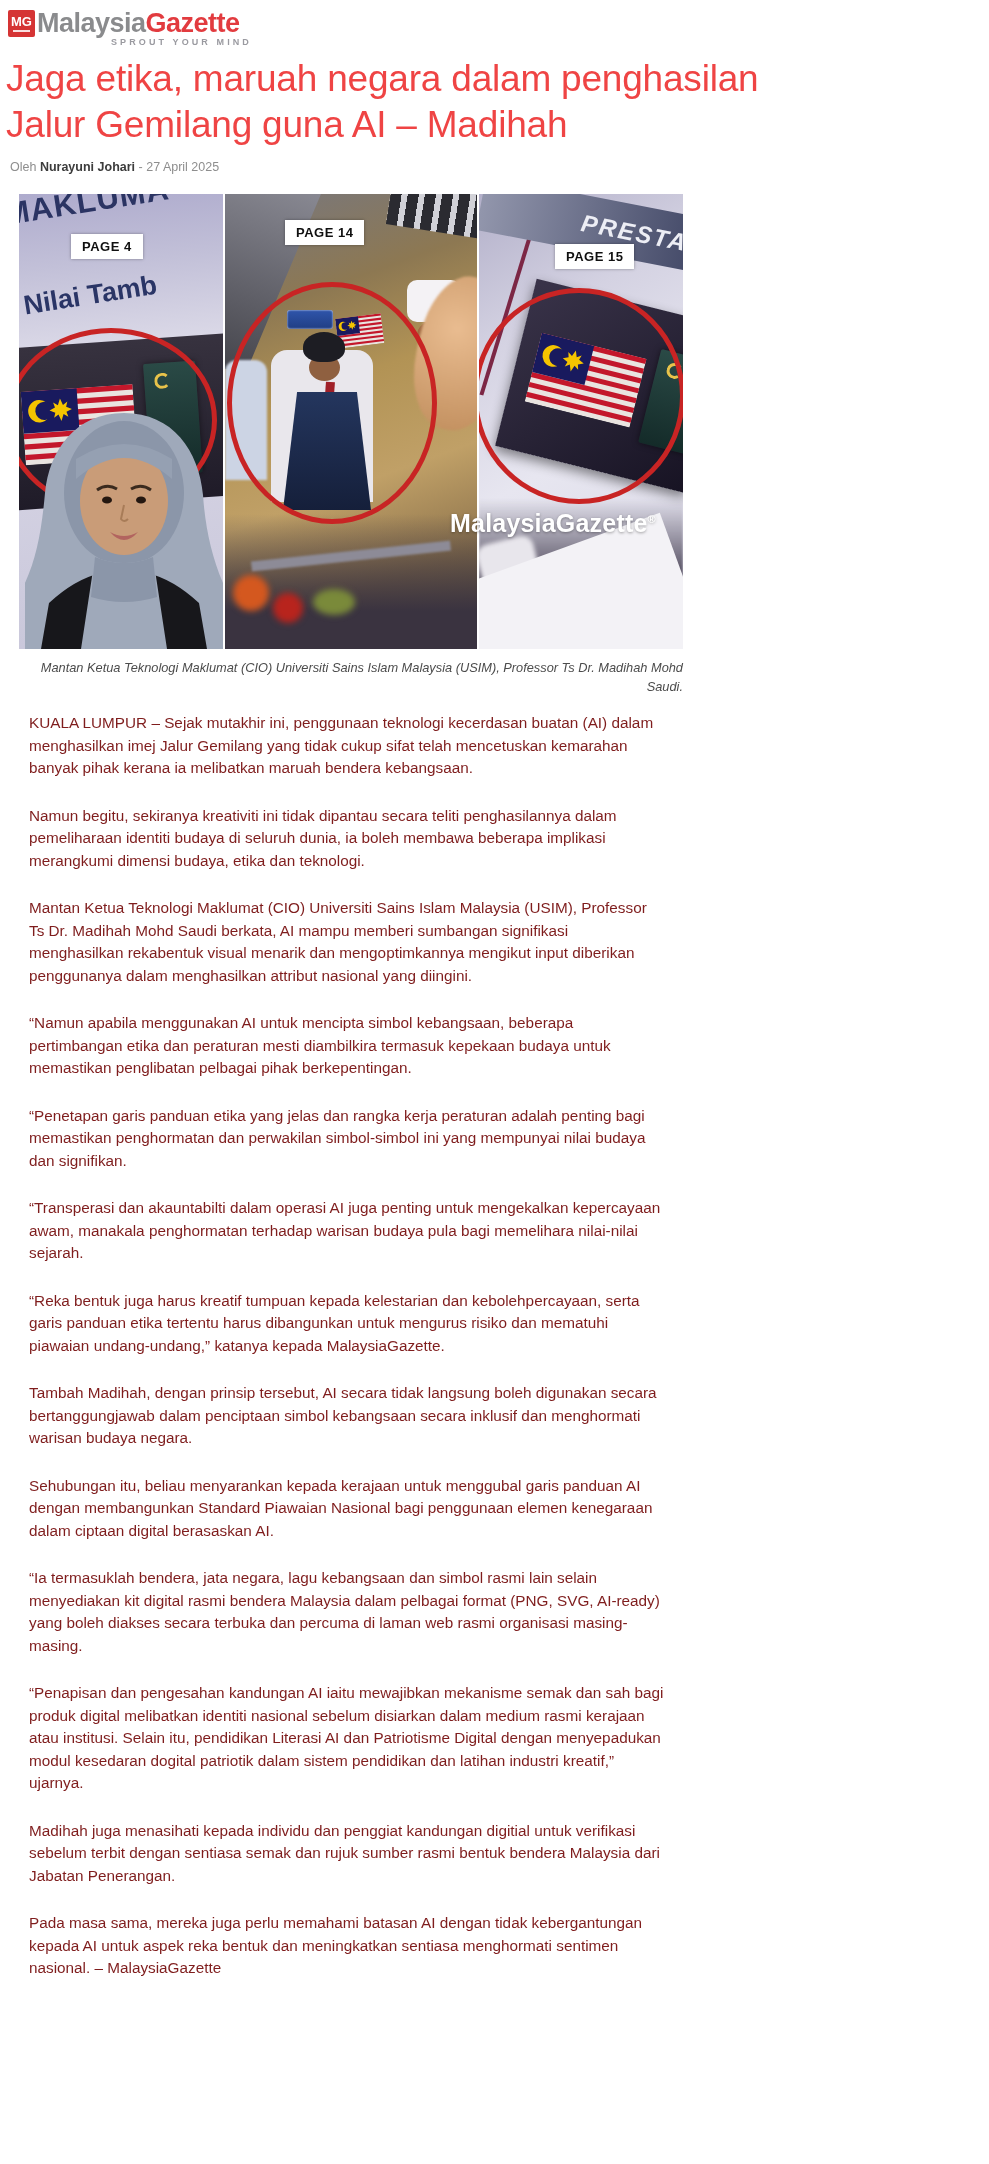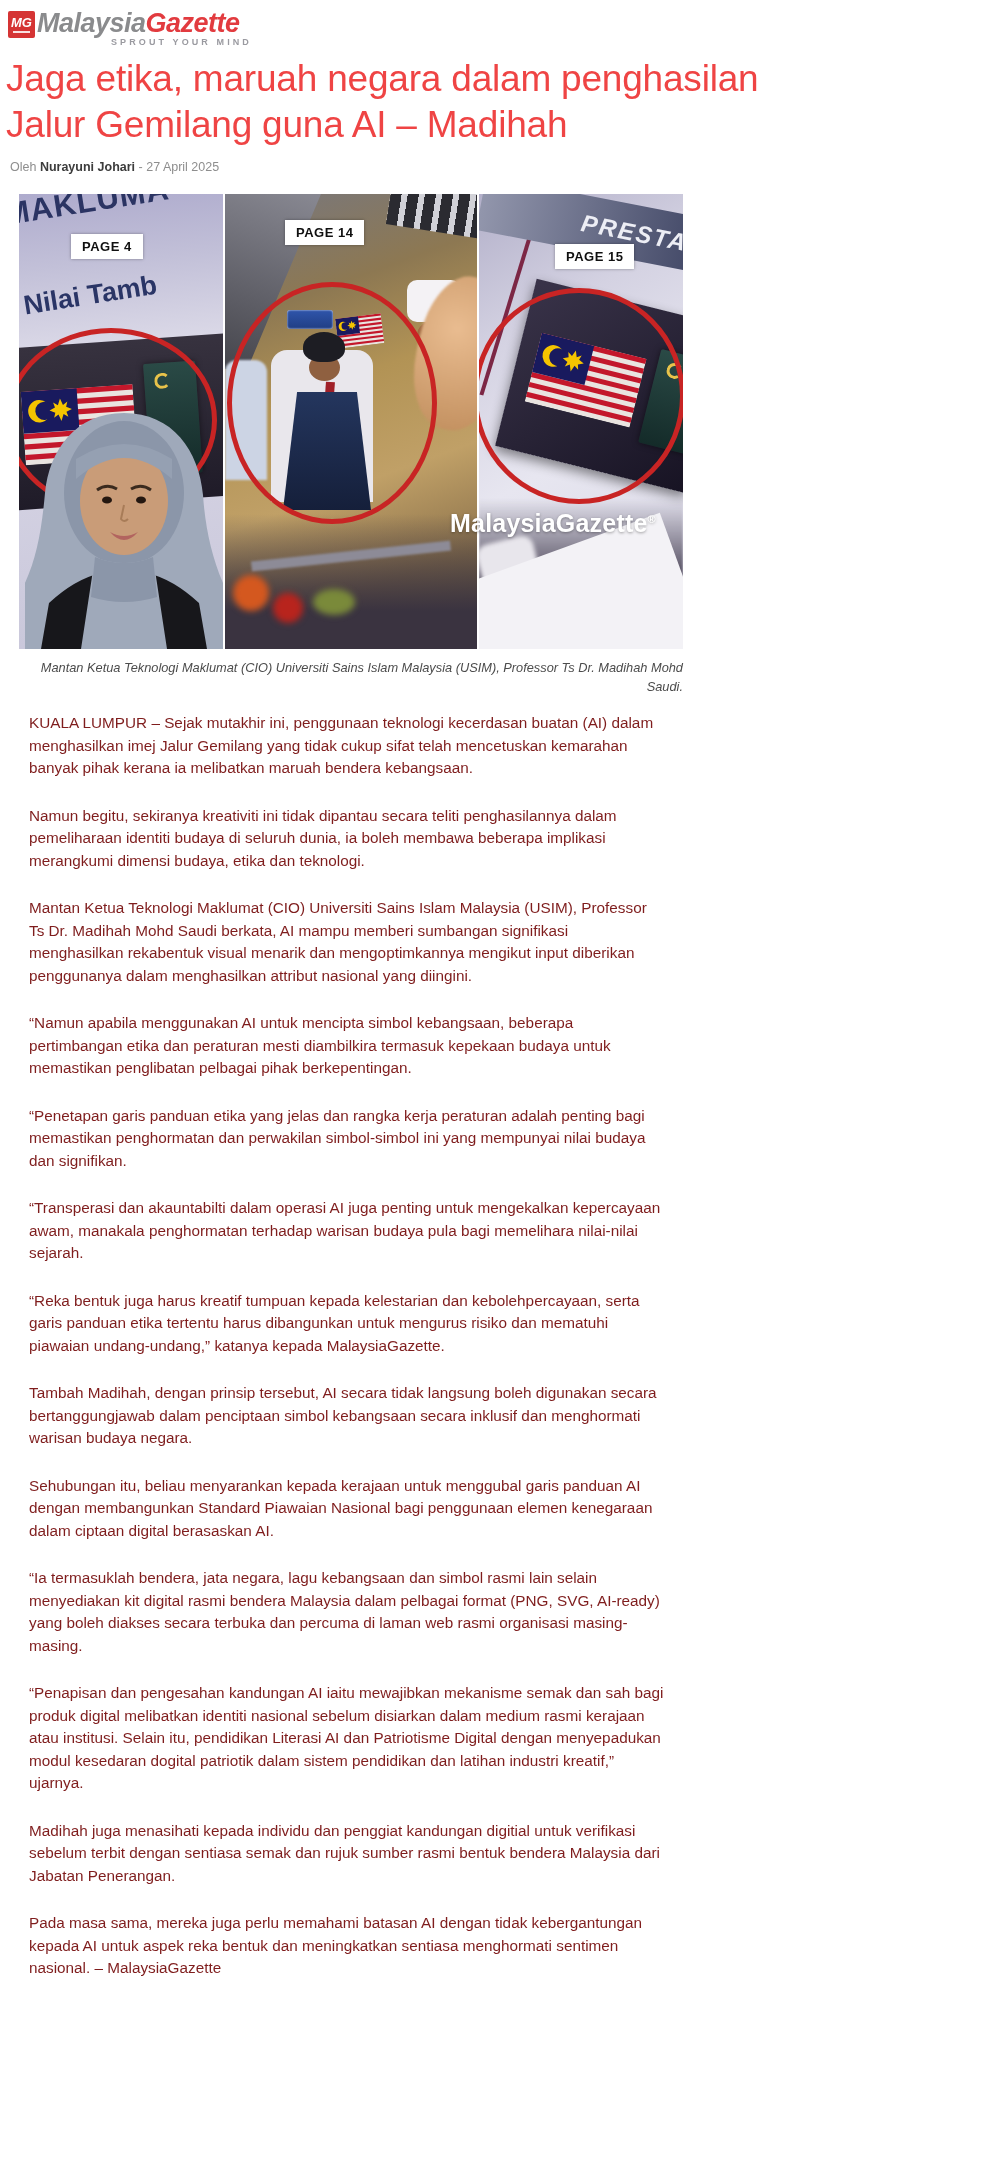--- a/index.html
+++ b/index.html
@@ -6,21 +6,21 @@
   html,body { background:#ffffff; }
   body {
     width:989px; min-height:2164px;
     font-family:"Liberation Sans", sans-serif;
     color:#3f3f3f;
     position:relative;
   }
   .page { padding:9px 0 10px 6px; }
 
   
-  .logo-row { display:flex; align-items:flex-end; padding-left:2px; cursor:pointer;font-style:italic; }
+  .logo-row { display:flex; align-items:flex-start; padding-left:2px; cursor:pointer; }
   .mg-badge {
     width:27px; height:27px; background:#d53434; color:#fff;
     font-weight:bold; font-size:13px; display:flex; flex-direction:column;
     align-items:center; justify-content:center; line-height:13px; border-radius:2px;
     margin-top:1px;
   }
   .mg-badge .microline { width:17px; height:2px; background:#ffffff; opacity:.85; margin-top:2px; }
   .brand { font-size:27px; font-weight:bold; letter-spacing:-0.5px; line-height:29px; margin-left:2px; }
   .brand-first { color:#8a8b8d; }
   .brand-second { color:#e23b3f; }

